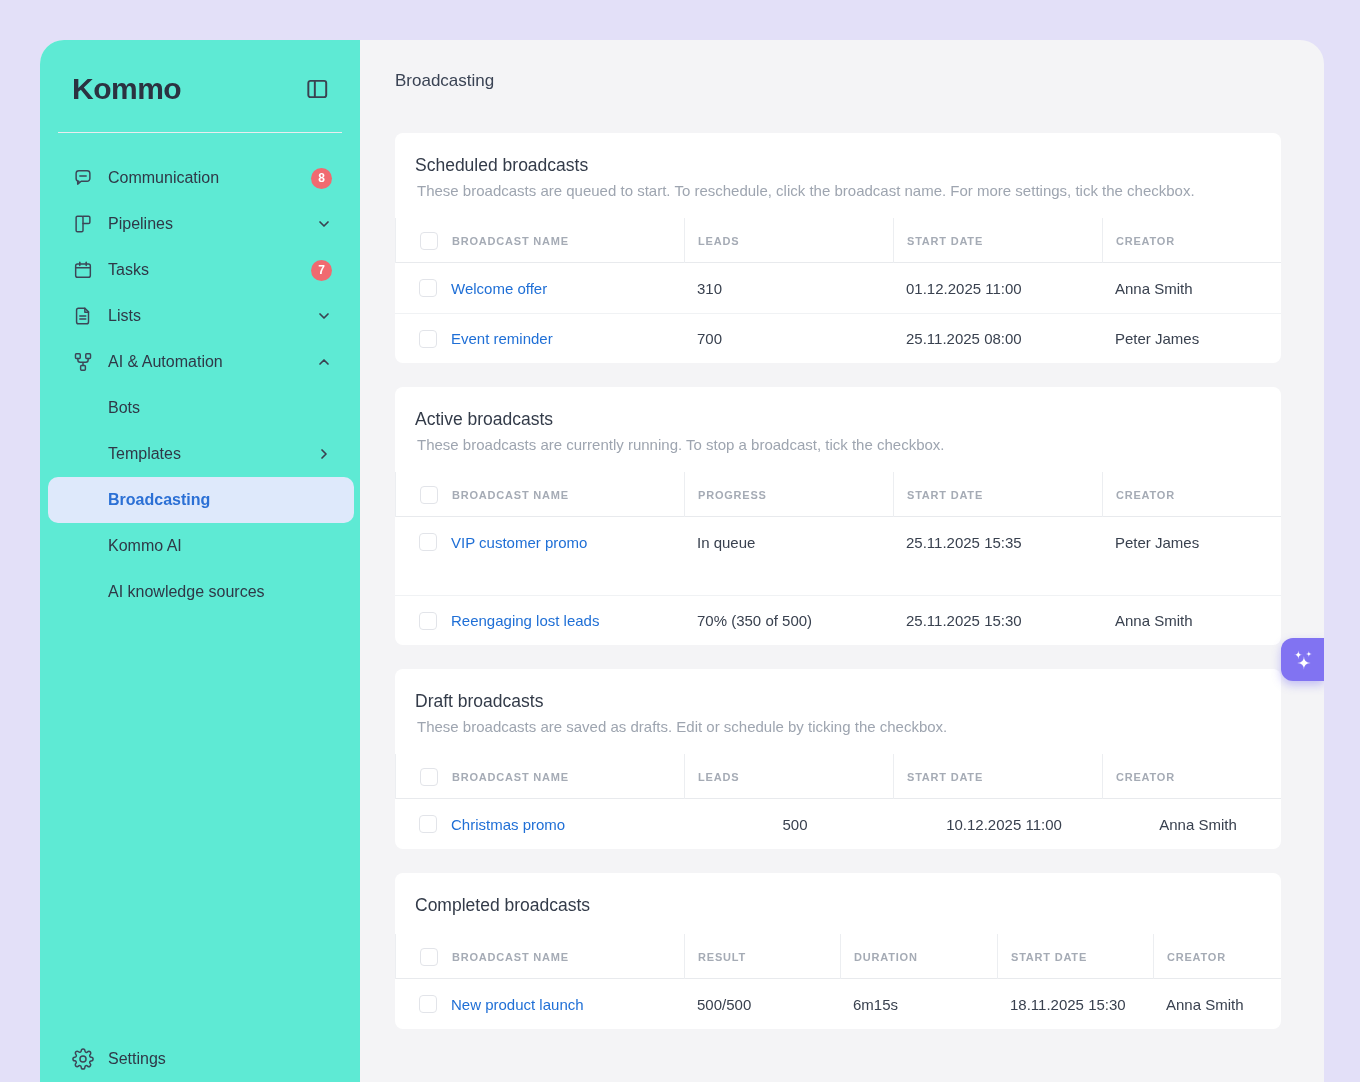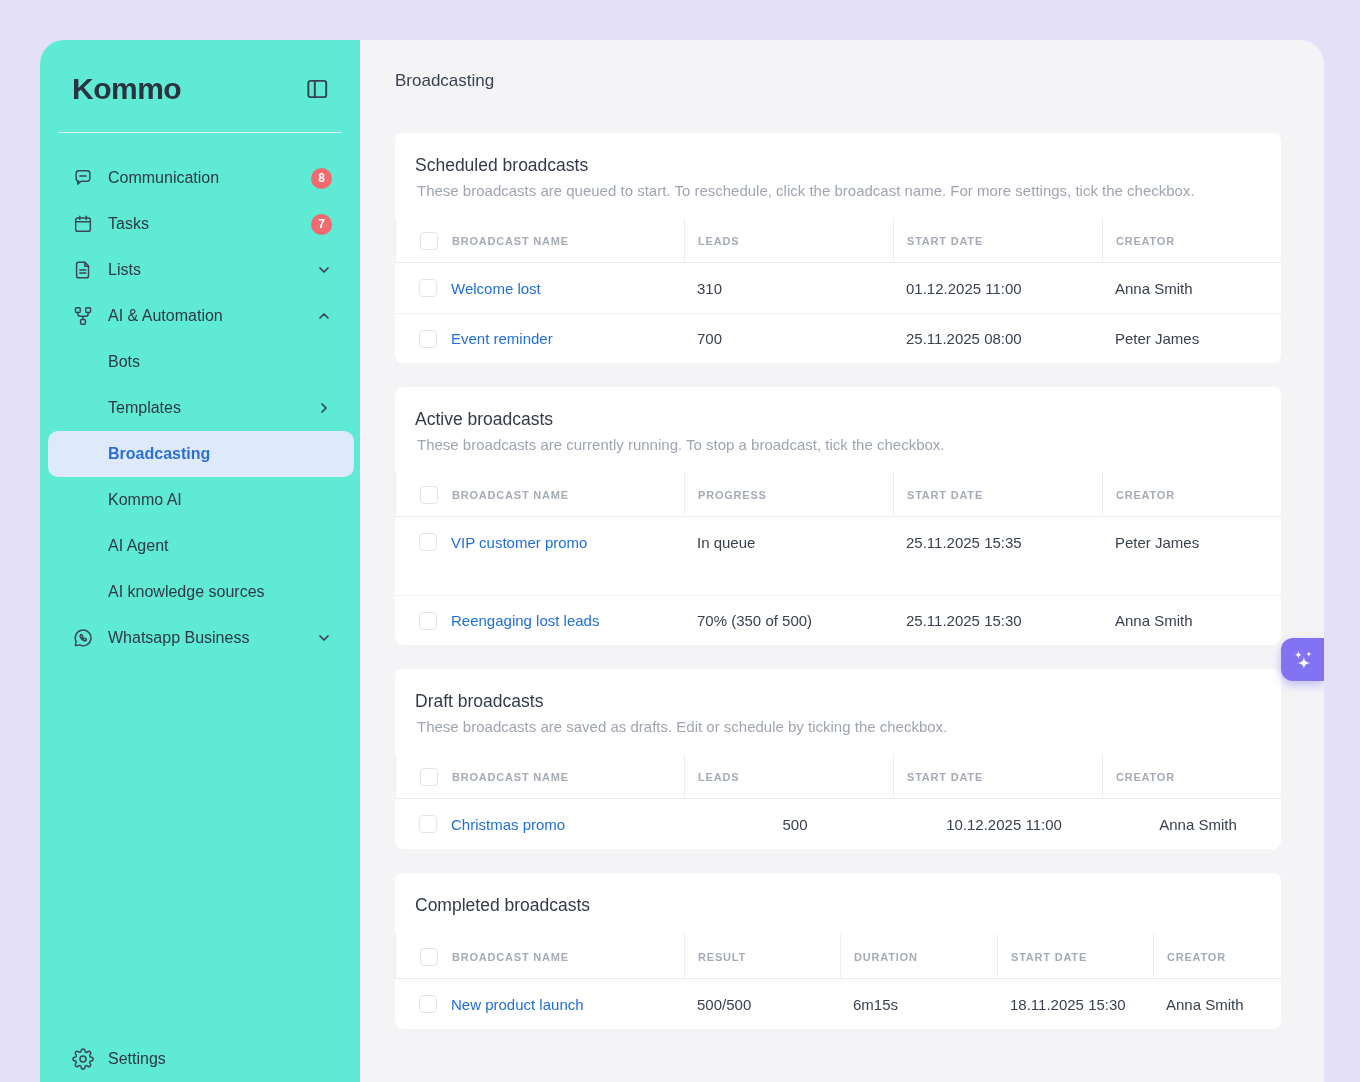--- a/index.html
+++ b/index.html
@@ -115,20 +115,34 @@
               <path d="M4.5 7a3 3 0 0 1 3-3h9a3 3 0 0 1 3 3v5.5a3 3 0 0 1-3 3H10l-3.8 3.2v-3.2h1.3a3 3 0 0 1-3-3z"></path>
               <line x1="8.5" y1="9.8" x2="15.5" y2="9.8"></line>
             </svg>
           </span>
           <span class="nav-label">Communication</span>
           <span class="nav-badge">8</span>
         </div>
         <div class="nav-item">
           <span class="nav-icon">
             <svg width="22" height="22" viewBox="0 0 24 24" fill="none" stroke="#3c4657" stroke-width="1.6" stroke-linecap="round" stroke-linejoin="round">
+              <rect x="4.5" y="3.5" width="7.5" height="17" rx="1.5"></rect>
+              <path d="M12 3.5h6a1.5 1.5 0 0 1 1.5 1.5v5a1.5 1.5 0 0 1-1.5 1.5h-6"></path>
+            </svg>
+          </span>
+          <span class="nav-label">Pipelines</span>
+          <span class="nav-chevron">
+            <svg width="16" height="16" viewBox="0 0 16 16" fill="none" stroke="#3a4150" stroke-width="1.7" stroke-linecap="round" stroke-linejoin="round">
+              <path d="M4 6l4 4 4-4"></path>
+            </svg>
+          </span>
+        </div>
+        <div class="nav-item">
+          <span class="nav-icon">
+            <svg width="22" height="22" viewBox="0 0 24 24" fill="none" stroke="#3c4657" stroke-width="1.6" stroke-linecap="round" stroke-linejoin="round">
               <rect x="4" y="5.5" width="16" height="14.5" rx="2"></rect>
               <line x1="8.5" y1="3.5" x2="8.5" y2="7"></line>
               <line x1="15.5" y1="3.5" x2="15.5" y2="7"></line>
               <line x1="4" y1="9.5" x2="20" y2="9.5"></line>
             </svg>
           </span>
           <span class="nav-label">Tasks</span>
           <span class="nav-badge">7</span>
         </div>
         <div class="nav-item">
@@ -174,38 +188,21 @@
             </svg>
           </span>
         </div>
         <div class="nav-item sub active">
           <span class="nav-label">Broadcasting</span>
         </div>
         <div class="nav-item sub">
           <span class="nav-label">Kommo AI</span>
         </div>
         <div class="nav-item sub">
-          <span class="nav-label">AI Agent</span>
-        </div>
-        <div class="nav-item sub">
           <span class="nav-label">AI knowledge sources</span>
-        </div>
-        <div class="nav-item">
-          <span class="nav-icon">
-            <svg width="22" height="22" viewBox="0 0 24 24" fill="none" stroke="#3c4657" stroke-width="1.6" stroke-linecap="round" stroke-linejoin="round">
-              <path d="M8.2 19.6A8.6 8.6 0 1 0 4.5 16l-.9 4.3 4.6-.7z"></path>
-              <path d="M9.3 8.7c.3-.5 1-.6 1.4-.2l.7.8c.3.4.3.9 0 1.2l-.3.4c.4.8 1.1 1.5 1.9 1.9l.4-.3c.3-.3.9-.3 1.2 0l.8.7c.4.4.4 1.1-.1 1.4-.7.5-1.5.6-2.3.2-1.8-.8-3.2-2.2-4-4-.3-.7-.2-1.6.3-2.1z"></path>
-            </svg>
-          </span>
-          <span class="nav-label">Whatsapp Business</span>
-          <span class="nav-chevron">
-            <svg width="16" height="16" viewBox="0 0 16 16" fill="none" stroke="#3a4150" stroke-width="1.7" stroke-linecap="round" stroke-linejoin="round">
-              <path d="M4 6l4 4 4-4"></path>
-            </svg>
-          </span>
         </div>
       </nav>
     <div class="nav-item settings-row">
       <span class="nav-icon">
         <svg width="22" height="22" viewBox="0 0 24 24" fill="none" stroke="#3c4657" stroke-width="1.6" stroke-linecap="round" stroke-linejoin="round">
           <circle cx="12" cy="12" r="3.3"></circle>
           <path d="M19.4 15a1.7 1.7 0 0 0 .34 1.87l.06.06a2 2 0 1 1-2.83 2.83l-.06-.06a1.7 1.7 0 0 0-1.87-.34 1.7 1.7 0 0 0-1 1.55V21a2 2 0 1 1-4 0v-.09a1.7 1.7 0 0 0-1.11-1.55 1.7 1.7 0 0 0-1.87.34l-.06.06a2 2 0 1 1-2.83-2.83l.06-.06a1.7 1.7 0 0 0 .34-1.87 1.7 1.7 0 0 0-1.55-1H3a2 2 0 1 1 0-4h.09a1.7 1.7 0 0 0 1.55-1.11 1.7 1.7 0 0 0-.34-1.87l-.06-.06a2 2 0 1 1 2.83-2.83l.06.06a1.7 1.7 0 0 0 1.87.34h.09a1.7 1.7 0 0 0 1-1.55V3a2 2 0 1 1 4 0v.09a1.7 1.7 0 0 0 1 1.55 1.7 1.7 0 0 0 1.87-.34l.06-.06a2 2 0 1 1 2.83 2.83l-.06.06a1.7 1.7 0 0 0-.34 1.87v.09a1.7 1.7 0 0 0 1.55 1H21a2 2 0 1 1 0 4h-.09a1.7 1.7 0 0 0-1.55 1z"></path>
         </svg>
       </span>
       <span class="nav-label">Settings</span>
@@ -231,21 +228,21 @@
                 <span>START DATE</span>
               </div>
               <div class="t-cell">
                 <span>CREATOR</span>
               </div>
             </div>
             <div class="t-body">
               <div class="t-row" style="grid-template-columns: 289px 209px 209px 179px;">
                 <div class="t-cell first">
                   <span class="checkbox"></span>
-                  <span class="bc-link">Welcome lost</span>
+                  <span class="bc-link">Welcome offer</span>
                 </div>
                 <div class="t-cell">310</div>
                 <div class="t-cell">01.12.2025 11:00</div>
                 <div class="t-cell">Anna Smith</div>
               </div>
               <div class="t-row" style="grid-template-columns: 289px 209px 209px 179px;">
                 <div class="t-cell first">
                   <span class="checkbox"></span>
                   <span class="bc-link">Event reminder</span>
                 </div>

